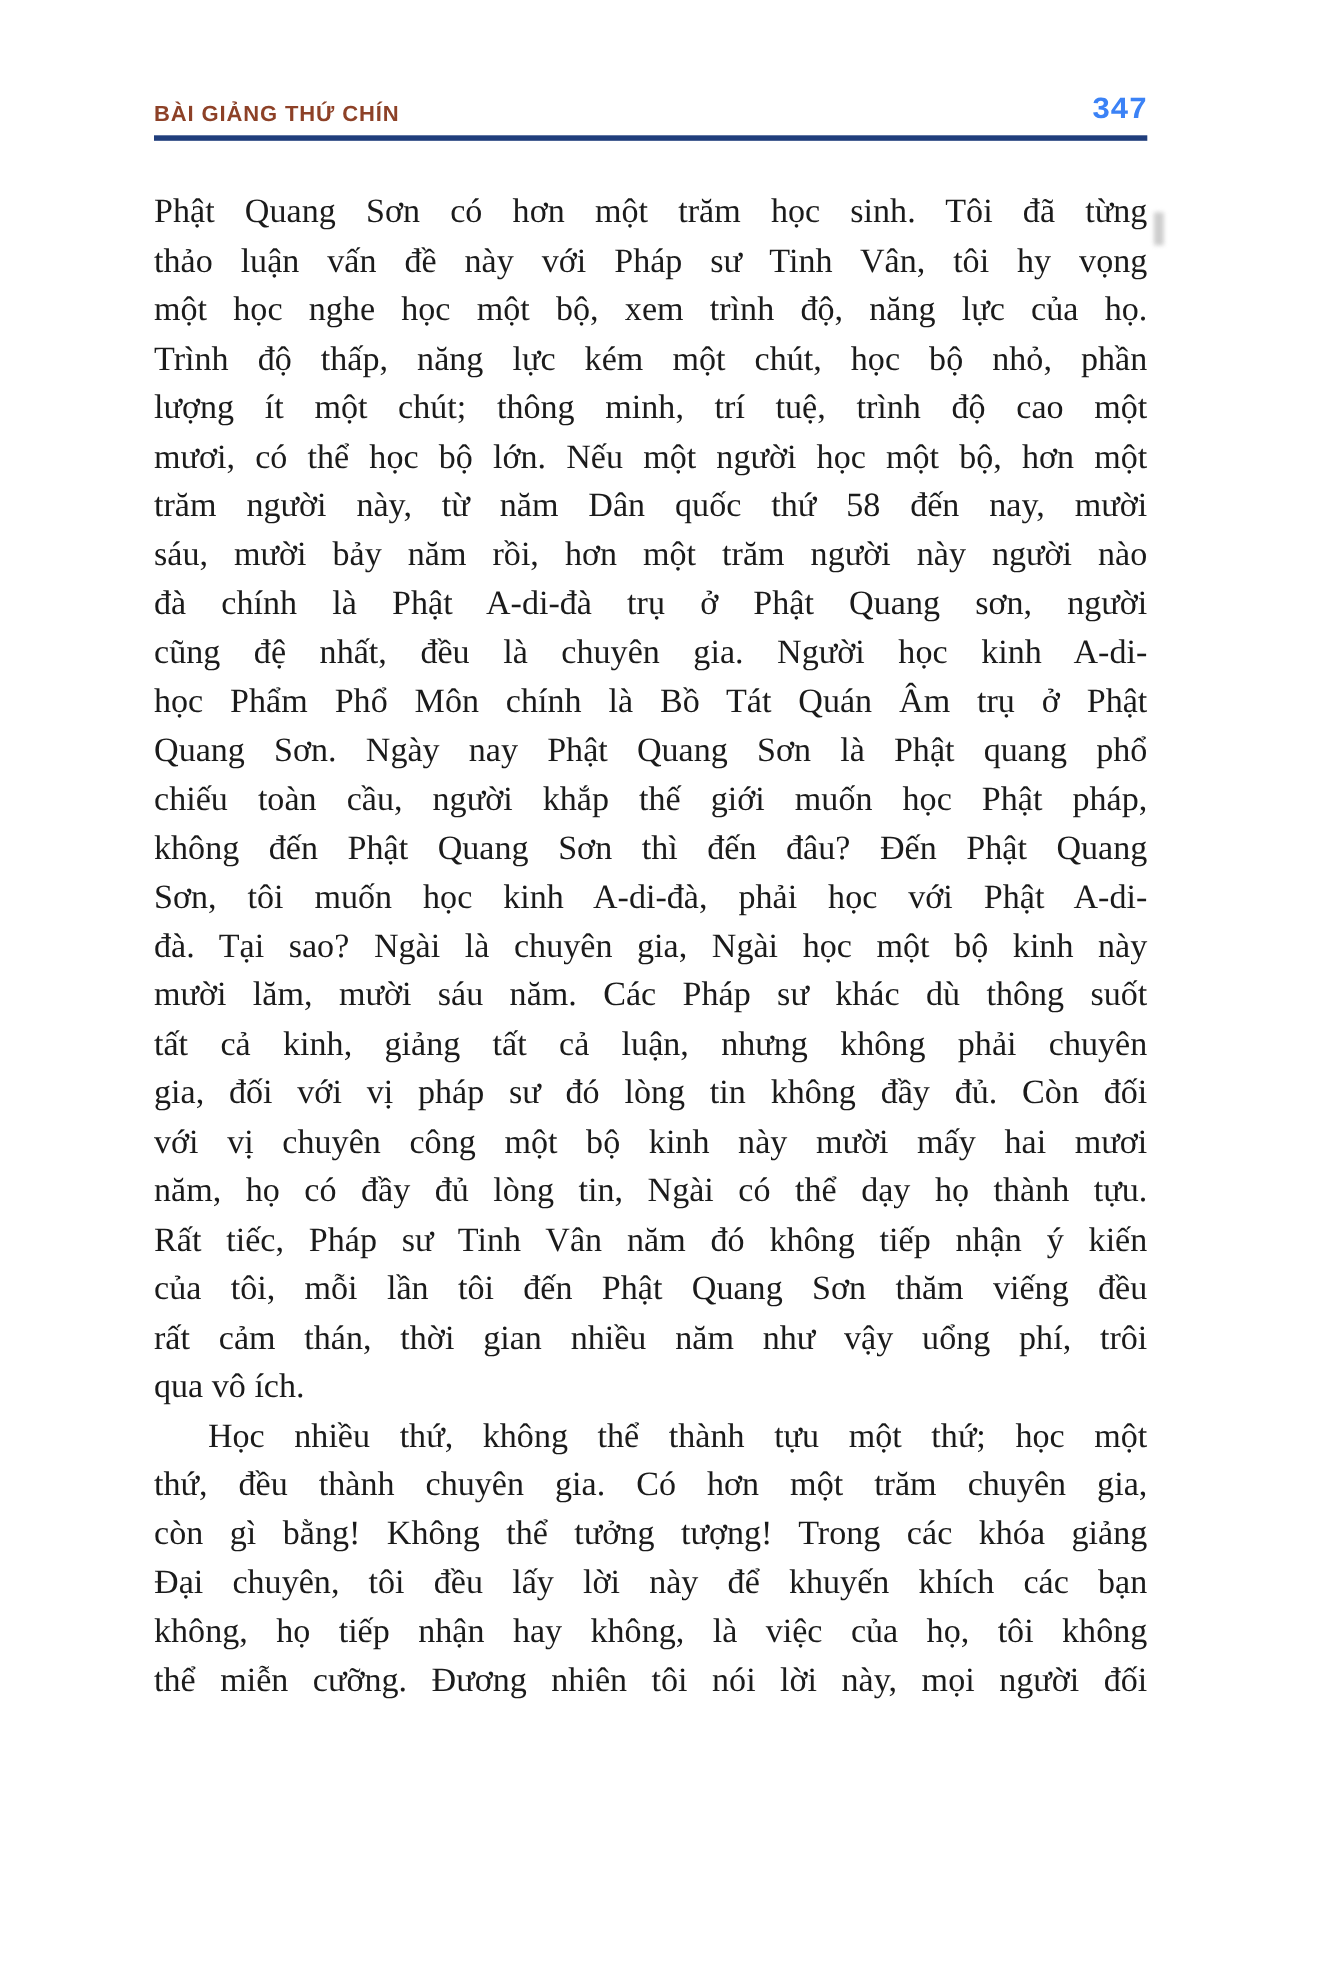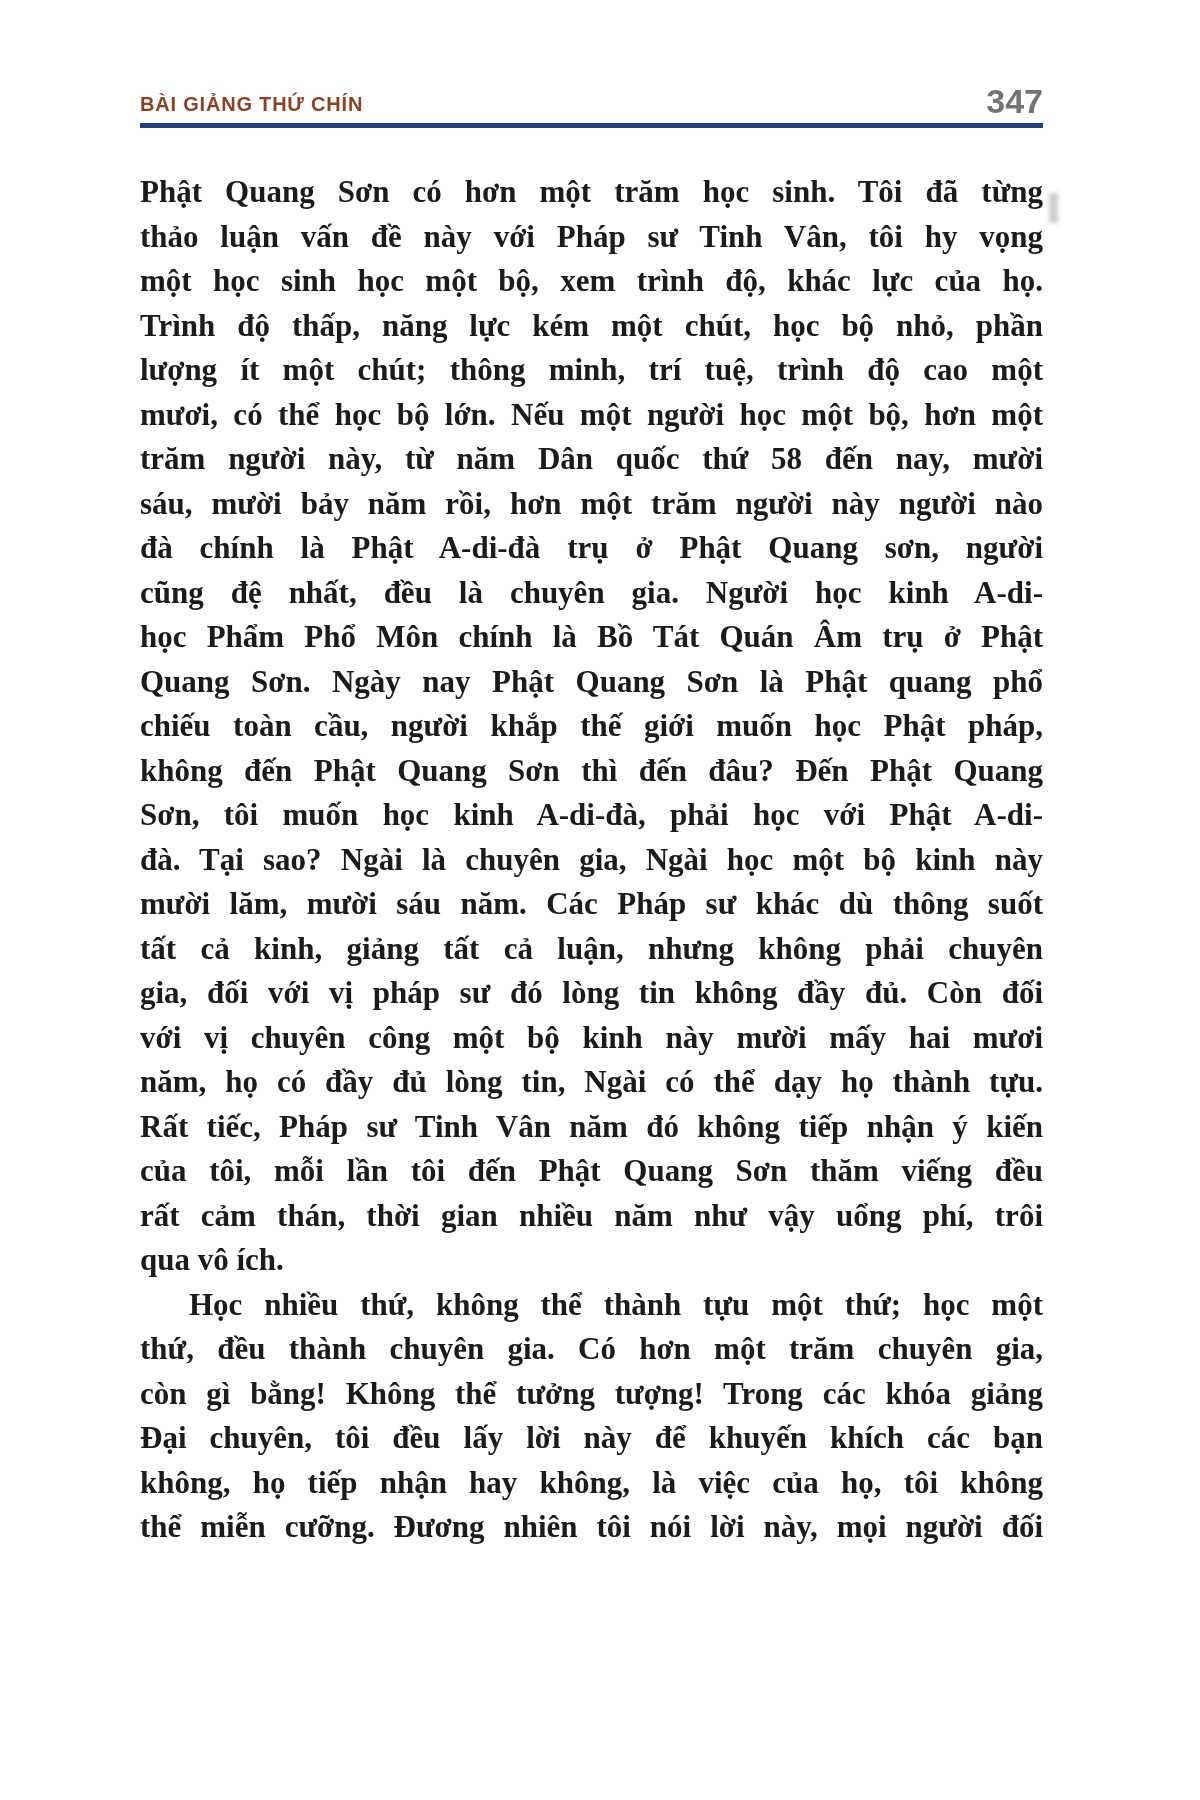--- a/index.html
+++ b/index.html
@@ -29,38 +29,38 @@
   }
   .section-title {
     font-family: "Liberation Sans", sans-serif;
     font-weight: bold;
     font-size: 20px;
     letter-spacing: 0.8px;
     color: var(--title-color, #8d4127);
     line-height: 24px;
   }
   .page-number {
-    font-family: Liberation Sans, sans-serif;
+    font-family: Liberation Mono, monospace;
     font-weight: bold;
-    font-size: 34px;
-    color: #737373;
+    font-size: 28px;
+    color: #3b82f6;
     line-height: 30px;
   }
   .rule {
     height: 5px;
     background: var(--rule-color, #203e7c);
     margin-top: 7px;
   }
   .body-text {
     margin-top: 42px;
     font-size: 31px;
     line-height: 44.5px;
     color: var(--body-color, #1b1b1b);
   }
-  .para { margin: 0; font-weight: bold; }
+  .para { margin: 0; }
   .para + .para { }
   .line {
     text-align: justify;
     text-align-last: justify;
     white-space: normal;
   }
   .line.para-end { text-align-last: left; }
   .line.indent { text-indent: 49px; }
   .smudge {
     position: absolute;
@@ -83,21 +83,21 @@
     <div class="header-row">
       <span class="section-title">BÀI GIẢNG THỨ CHÍN</span>
       <span class="page-number">347</span>
     </div>
     <div class="rule"></div>
 
     <div class="body-text">
       <div class="para">
         <div class="line">Phật Quang Sơn có hơn một trăm học sinh. Tôi đã từng</div>
         <div class="line">thảo luận vấn đề này với Pháp sư Tinh Vân, tôi hy vọng</div>
-        <div class="line">một học sinh học một bộ, xem trình độ, khác lực của họ.</div>
+        <div class="line">một học nghe học một bộ, xem trình độ, năng lực của họ.</div>
         <div class="line">Trình độ thấp, năng lực kém một chút, học bộ nhỏ, phần</div>
         <div class="line">lượng ít một chút; thông minh, trí tuệ, trình độ cao một</div>
         <div class="line">mươi, có thể học bộ lớn. Nếu một người học một bộ, hơn một</div>
         <div class="line">trăm người này, từ năm Dân quốc thứ 58 đến nay, mười</div>
         <div class="line">sáu, mười bảy năm rồi, hơn một trăm người này người nào</div>
         <div class="line">đà chính là Phật A-di-đà trụ ở Phật Quang sơn, người</div>
         <div class="line">cũng đệ nhất, đều là chuyên gia. Người học kinh A-di-</div>
         <div class="line">học Phẩm Phổ Môn chính là Bồ Tát Quán Âm trụ ở Phật</div>
         <div class="line">Quang Sơn. Ngày nay Phật Quang Sơn là Phật quang phổ</div>
         <div class="line">chiếu toàn cầu, người khắp thế giới muốn học Phật pháp,</div>

